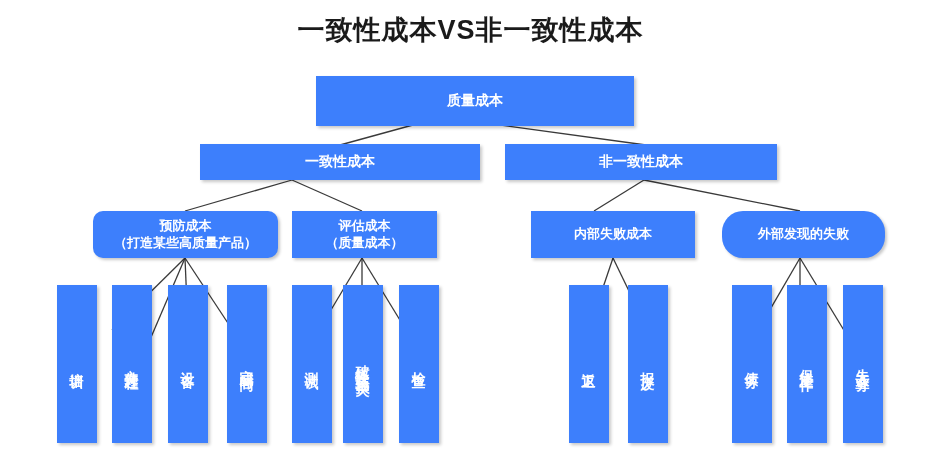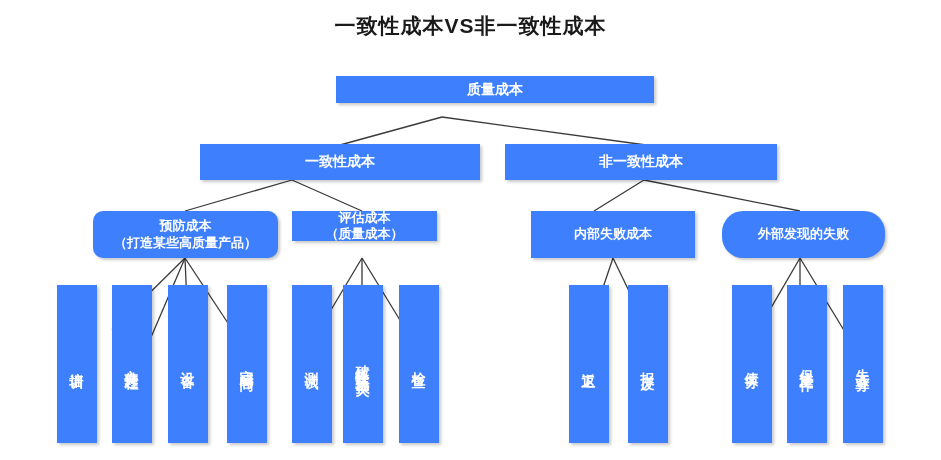--- a/index.html
+++ b/index.html
@@ -22,21 +22,21 @@
     width: 941px;
     height: 460px;
     pointer-events: none;
   }
   .title {
     position: absolute;
     left: 0;
     top: 12px;
     width: 941px;
     text-align: center;
-    font-size: 21px;
+    font-size: 27px;
     font-weight: 700;
     color: #1a1a1a;
     letter-spacing: 1px;
     white-space: nowrap;
   }
   .node {
     position: absolute;
     background: #3d7ffc;
     box-sizing: border-box;
     box-shadow: 2px 2px 3px rgba(0,0,0,0.22);
@@ -103,40 +103,40 @@
 
       <line x1="613" y1="258" x2="592" y2="320"></line>
       <line x1="613" y1="258" x2="643" y2="320"></line>
 
       <line x1="800" y1="258" x2="757" y2="332"></line>
       <line x1="800" y1="258" x2="800" y2="300"></line>
       <line x1="800" y1="258" x2="845" y2="332"></line>
     </g>
   </svg>
 
-  <div class="node lvl1" style="left:336px; top:76px; width:318px; height:27px;">
+  <div class="node lvl1" style="left:316px; top:76px; width:318px; height:50px;">
     <span class="label">质量成本</span>
   </div>
 
   <div class="node lvl2" style="left:505px; top:144px; width:272px; height:36px;">
     <span class="label">非一致性成本</span>
   </div>
 
   <div class="node lvl2" style="left:200px; top:144px; width:280px; height:36px;">
     <span class="label">一致性成本</span>
   </div>
 
   <div class="node lvl3" style="left:93px; top:211px; width:185px; height:47px;border-radius:10px;">
     <span class="label">
       <span>预防成本</span>
       <span class="sub">（打造某些高质量产品）</span>
     </span>
   </div>
 
-  <div class="node lvl3" style="left:292px; top:211px; width:145px; height:30px;">
+  <div class="node lvl3" style="left:292px; top:211px; width:145px; height:47px;">
     <span class="label">
       <span>评估成本</span>
       <span class="sub">（质量成本）</span>
     </span>
   </div>
 
   <div class="node lvl3" style="left:531px; top:211px; width:164px; height:47px;">
     <span class="label">
       <span>内部失败成本</span>
     </span>

